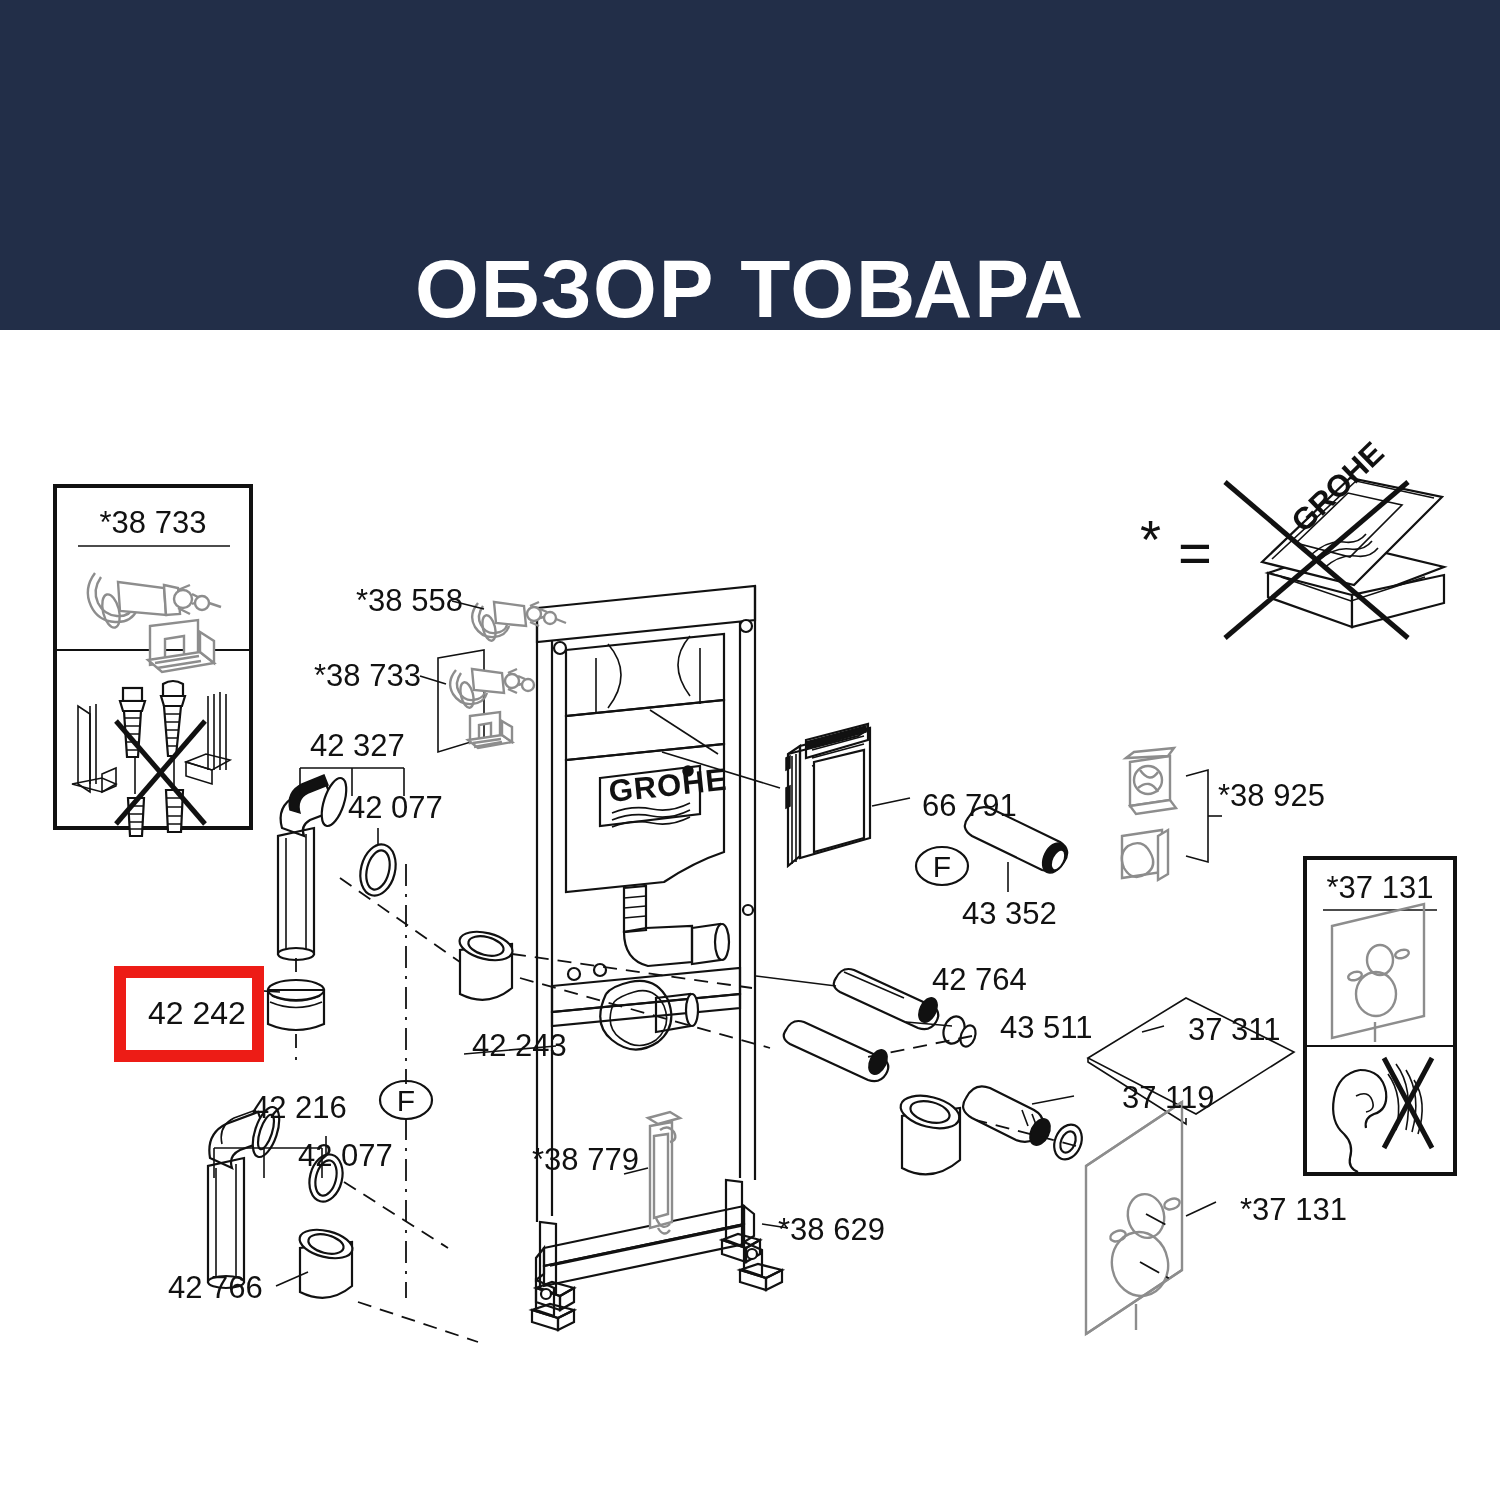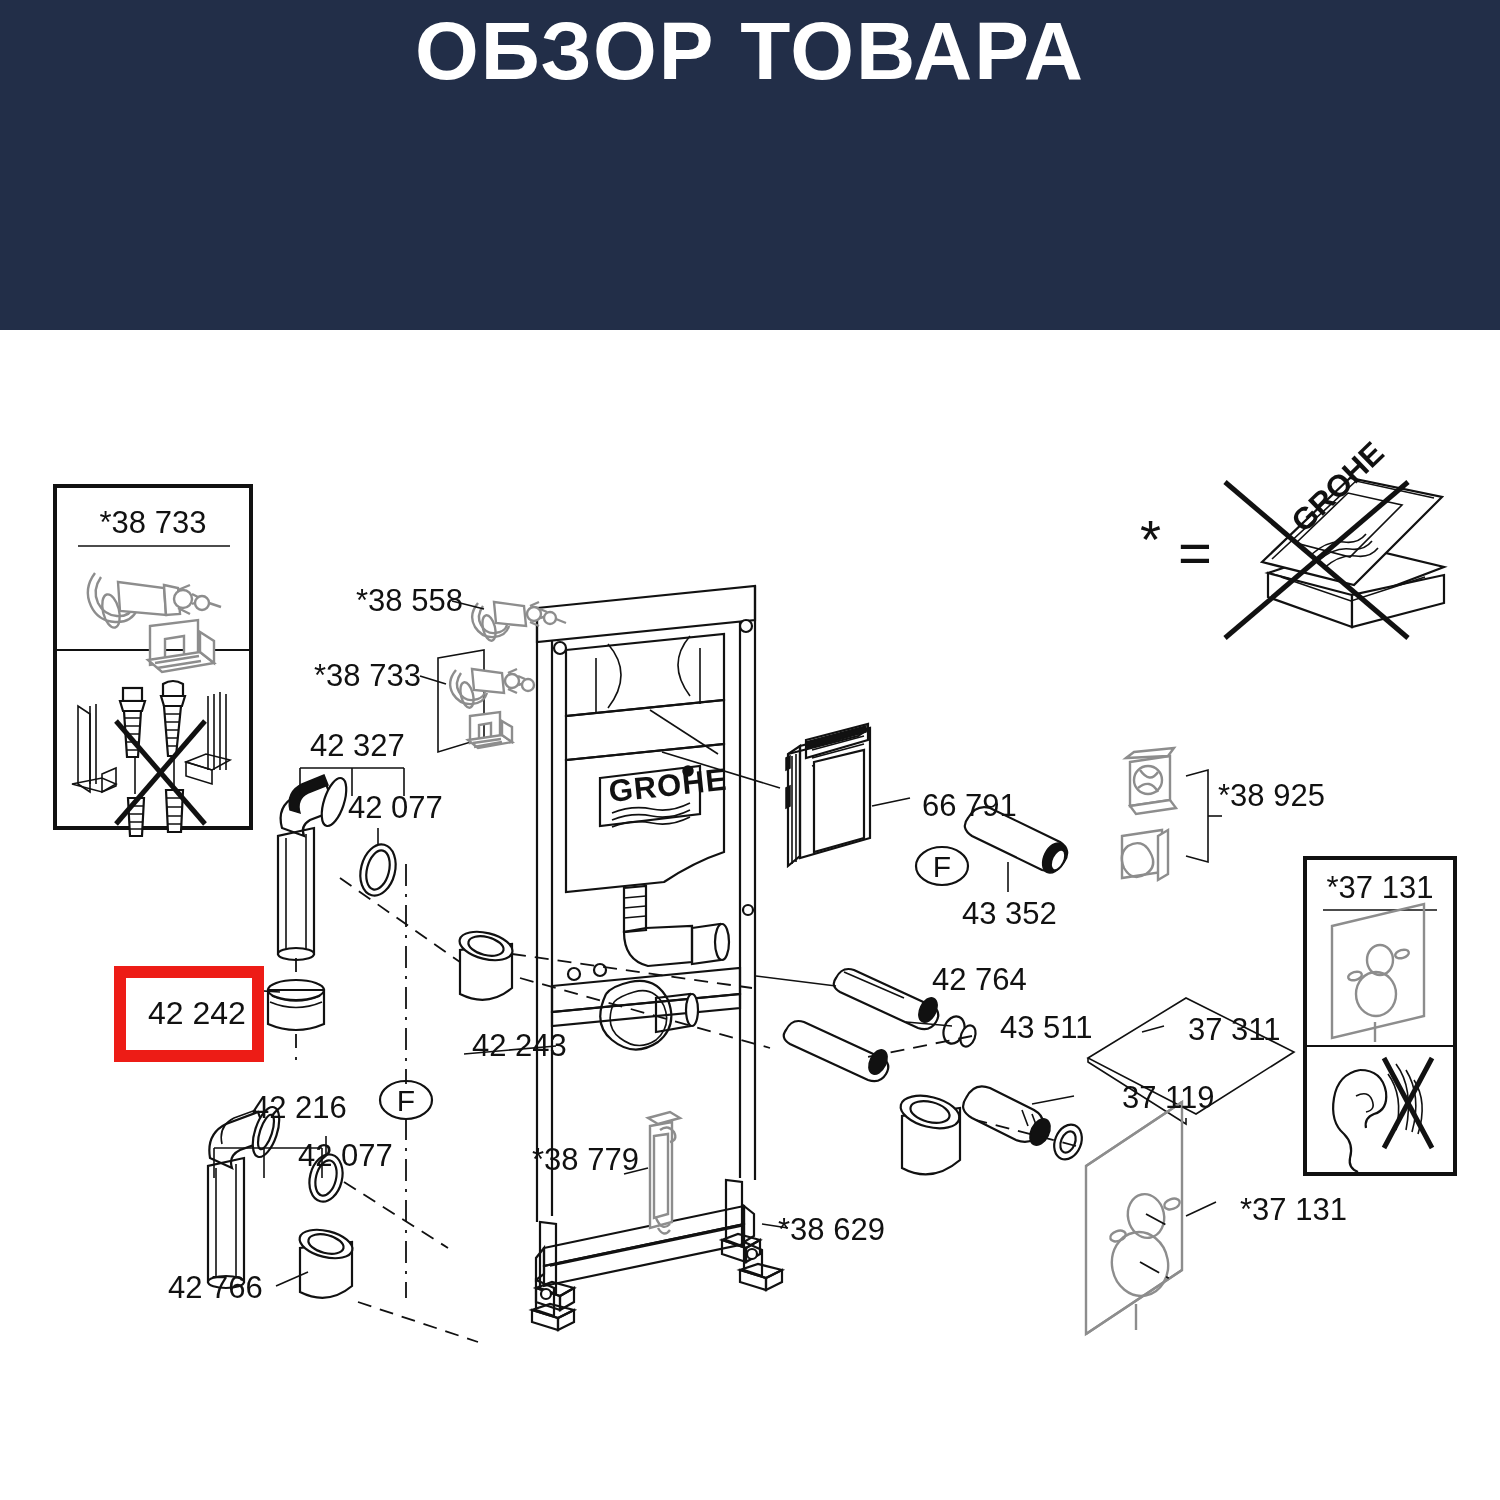--- a/index.html
+++ b/index.html
@@ -10,21 +10,21 @@
     font-family: "Liberation Sans", sans-serif;
     overflow: hidden;
     position: relative;
   }
 
   
   #header {
     position: absolute; left: 0; top: 0;
     width: 1500px; height: 330px;
     background: #222e48;
-    display: flex; align-items: flex-start; justify-content: center;
+    display: flex; align-items: flex-end; justify-content: center;
   }
   #header-title {
     color: #ffffff;
     font-size: 82px;
     font-weight: bold;
     letter-spacing: 2px;
     line-height: 1;
     text-align: center;
     padding-top: 10px;
   }

